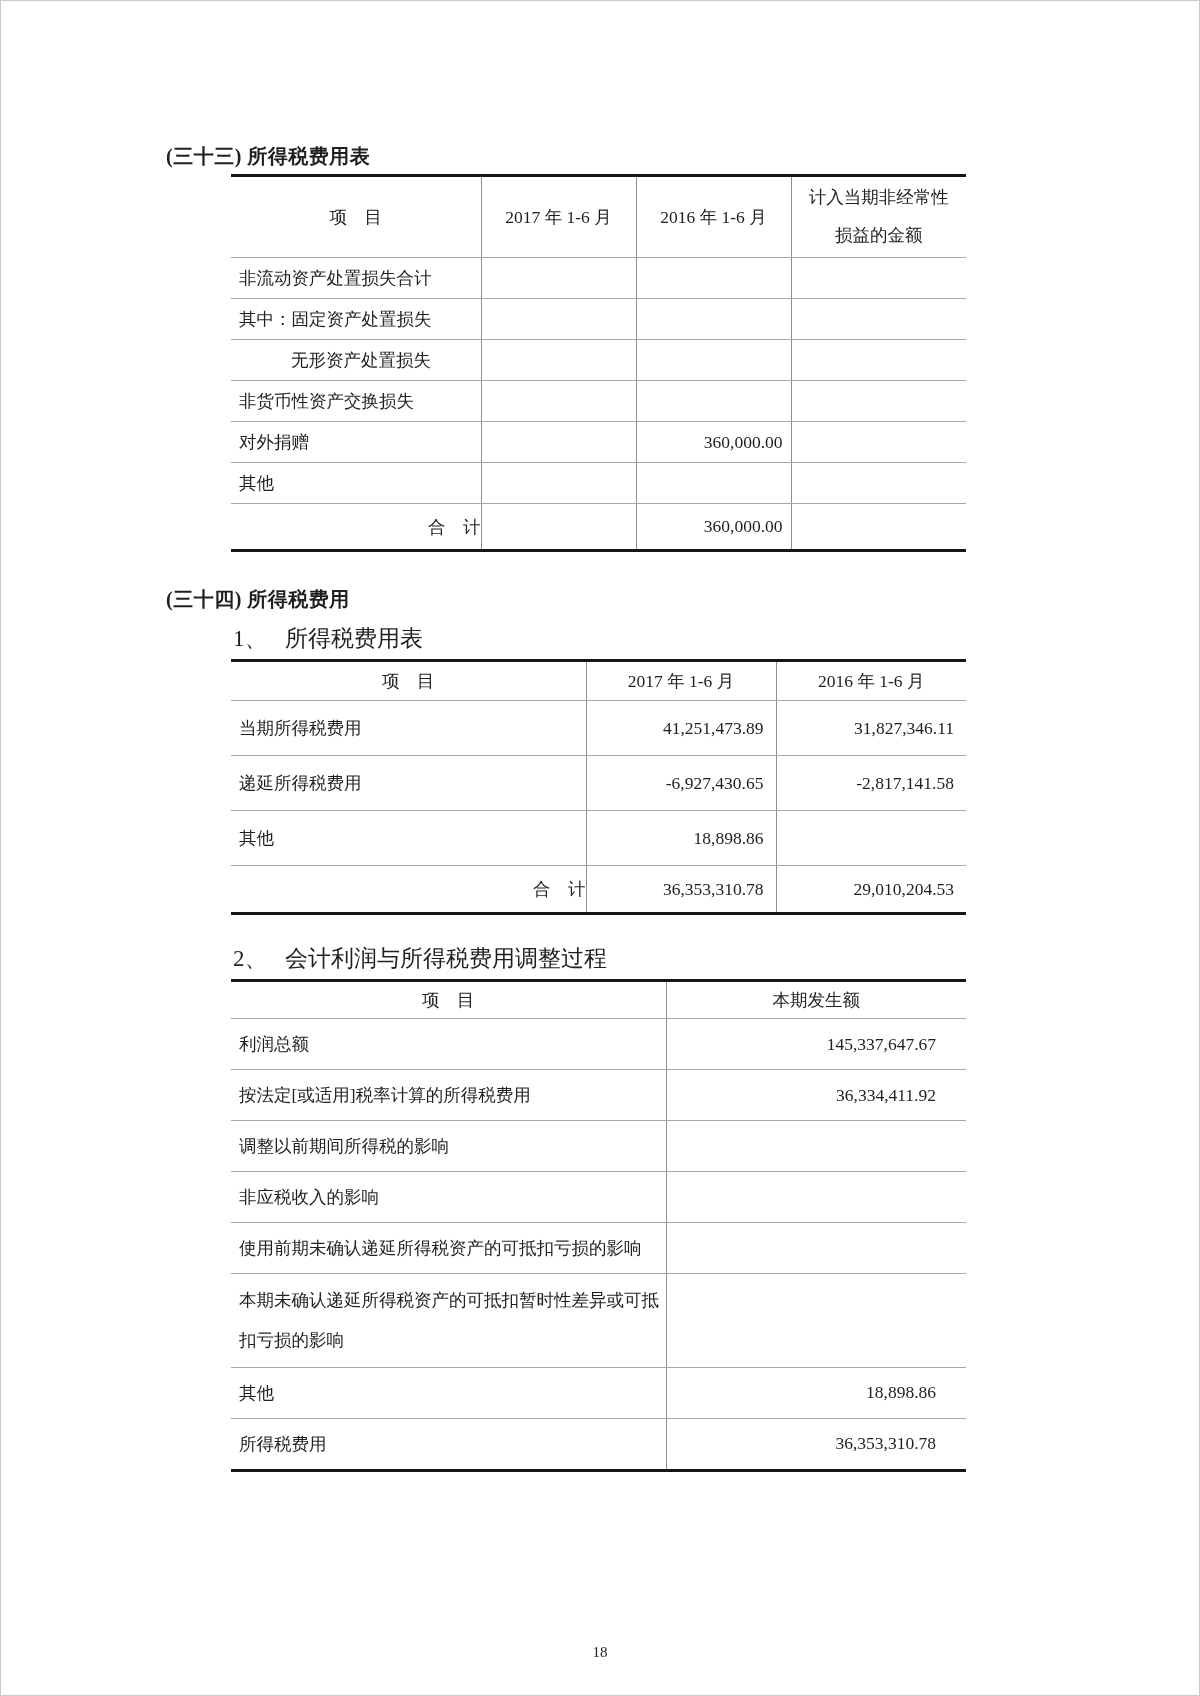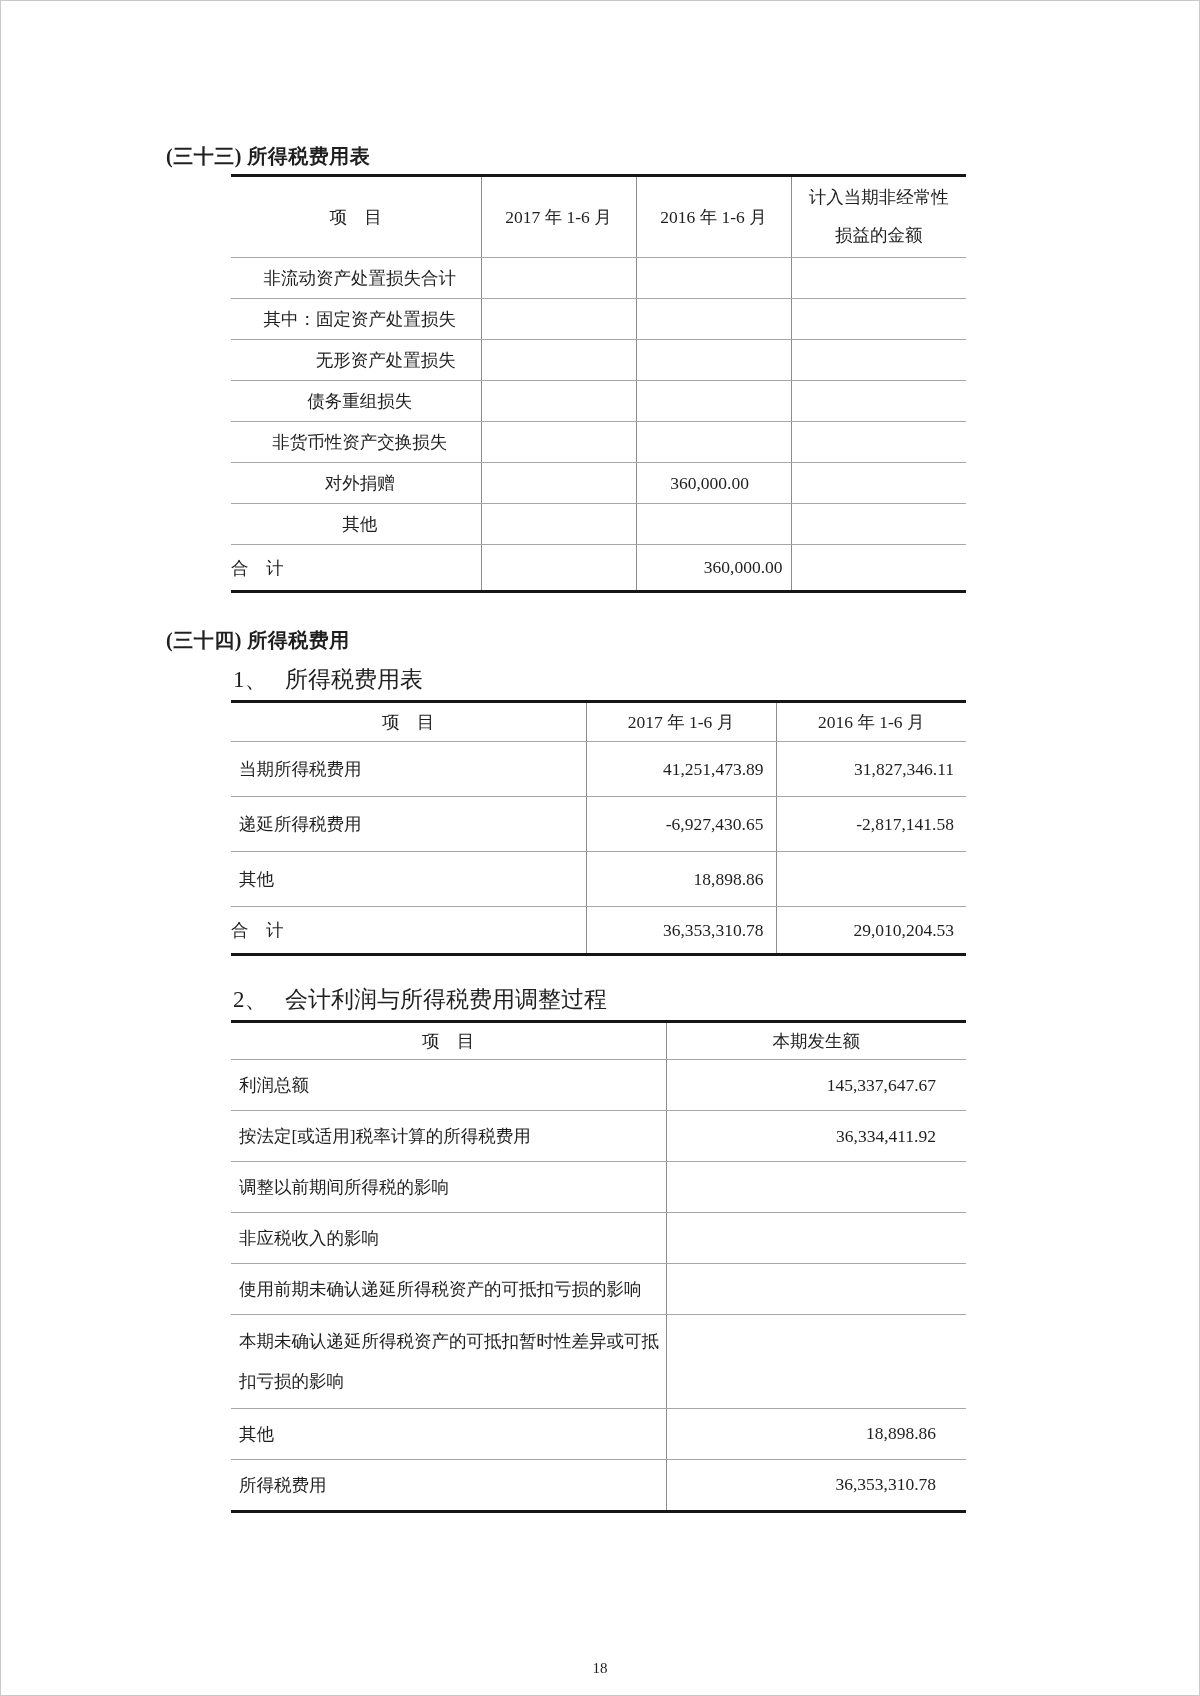--- a/index.html
+++ b/index.html
@@ -39,32 +39,32 @@
   }
   tr.last td{border-bottom:none;}
   .vsep{border-left:1px solid #8d8d8d;}
   .hc{text-align:center;line-height:1.5;}
   .hc2{line-height:2.15;text-align:center;}
   .ci{text-align:left;padding-left:8px;}
   .ci.ind{padding-left:60px;}
   .cn{text-align:right;padding-right:12px;}
   .t1 .cn{padding-right:8px;}
   .t3 .cn{padding-right:30px;}
-  .tc{text-align:left;font-family:Liberation Serif, serif;}
+  .tc{text-align:right;font-family:Liberation Serif, serif;}
   .t1 .hrow td{height:80px;}
-  .t1 .drow td{height:40px;text-align:center;}
+  .t1 .drow td{height:40px;}
   .t1 .trow td{height:45px;}
   .t2 .hrow td{height:38px;}
   .t2 .drow td{height:54px;}
   .t2 .trow td{height:46px;}
   .t3 .hrow td{height:36px;}
   .t3 .drow td{height:50px;}
   .t3 .drow td.wrap{line-height:2.3;padding-top:6px;padding-bottom:6px;}
   .page-number{
-    position:absolute;left:0;right:0;bottom:18px;
+    position:absolute;left:0;right:0;bottom:34px;
     text-align:center;font-size:15px;
   }
 </style>
 </head>
 <body>
 
 <div class="sec-heading first">(三十三) 所得税费用表</div>
 
 <table class="t1">
   <colgroup>
@@ -95,26 +95,20 @@
     <td class="cn vsep"></td>
     <td class="cn vsep"></td>
   </tr>
   <tr class="drow">
     <td class="ci ind">无形资产处置损失</td>
     <td class="cn vsep"></td>
     <td class="cn vsep"></td>
     <td class="cn vsep"></td>
   </tr>
   <tr class="drow">
-    <td class="ci">债务重组损失</td>
-    <td class="cn vsep"></td>
-    <td class="cn vsep"></td>
-    <td class="cn vsep"></td>
-  </tr>
-  <tr class="drow">
     <td class="ci">非货币性资产交换损失</td>
     <td class="cn vsep"></td>
     <td class="cn vsep"></td>
     <td class="cn vsep"></td>
   </tr>
   <tr class="drow">
     <td class="ci">对外捐赠</td>
     <td class="cn vsep"></td>
     <td class="cn vsep">360,000.00</td>
     <td class="cn vsep"></td>

